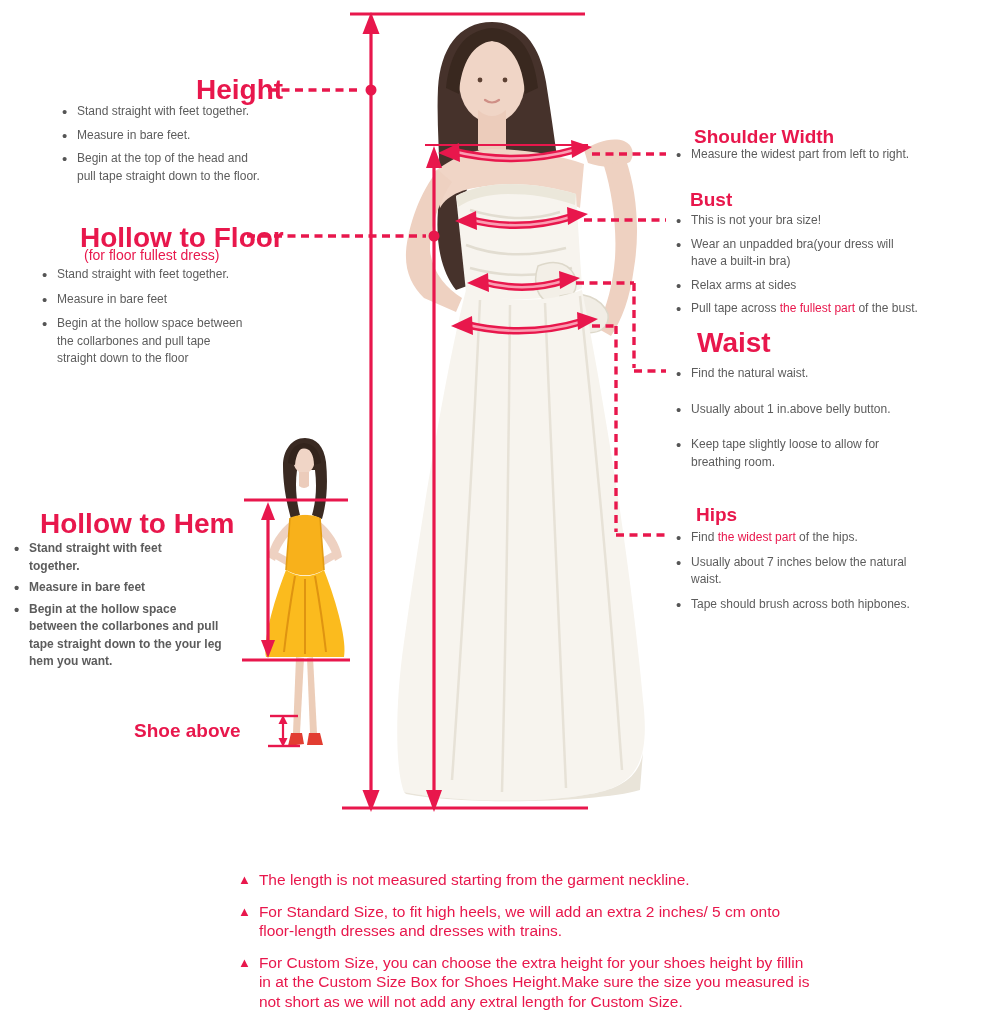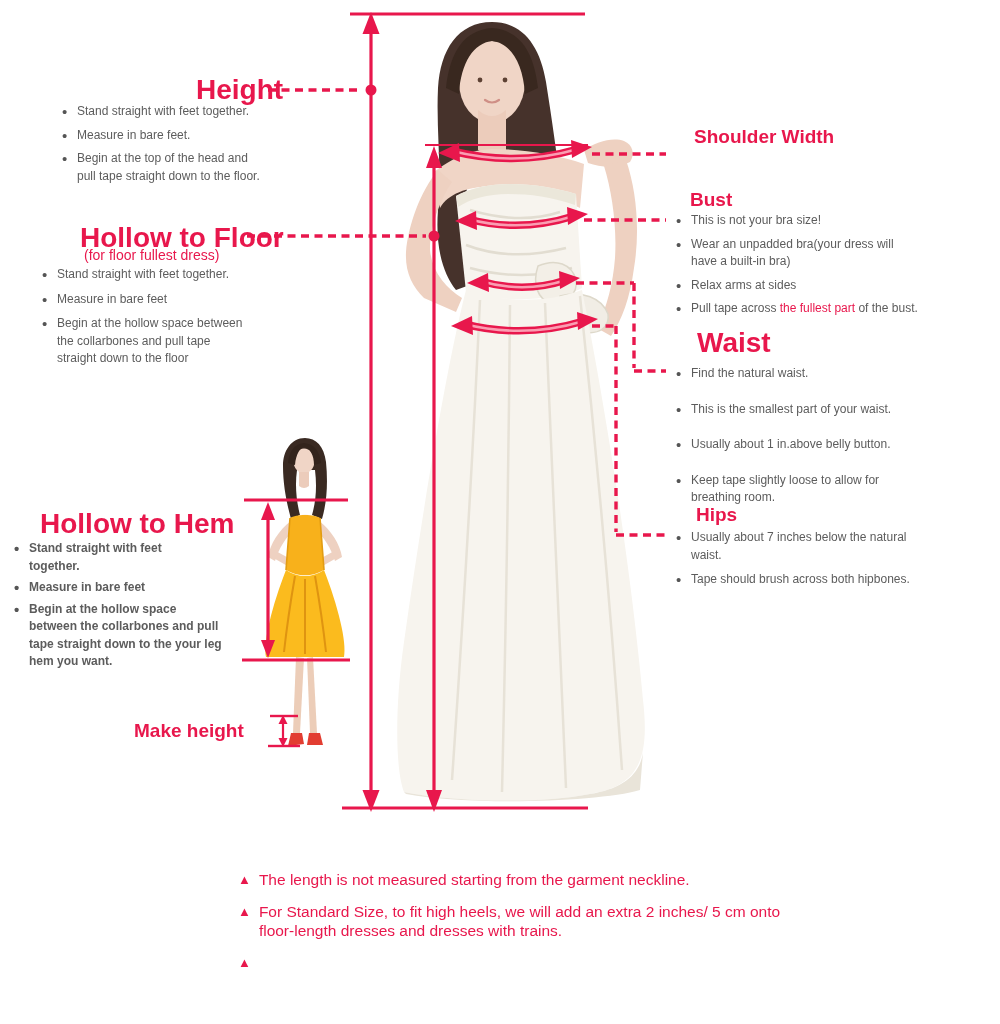--- a/index.html
+++ b/index.html
@@ -182,67 +182,73 @@
   <div class="abs sub" style="left:84px;top:247px;">(for floor fullest dress)</div>
   <div class="abs blist" style="left:40px;top:266px;width:300px;gap:7px;">
     <div class="bullet"><span class="btext">Stand straight with feet together.</span></div>
     <div class="bullet"><span class="btext">Measure in bare feet</span></div>
     <div class="bullet"><span class="btext">Begin at the hollow space between
 the collarbones and pull tape
 straight down to the floor</span></div>
   </div>
 
   <div class="abs title t19" style="left:694px;top:126px;">Shoulder Width</div>
+  <div class="abs blist" style="left:674px;top:146px;width:320px;">
+    <div class="bullet"><span class="btext">Measure the widest part from left to right.</span></div>
+  </div>
 
   <div class="abs title t19" style="left:690px;top:189px;text-align:right;">Bust</div>
   <div class="abs blist" style="left:674px;top:212px;width:320px;gap:6px;">
     <div class="bullet"><span class="btext">This is not your bra size!</span></div>
     <div class="bullet"><span class="btext">Wear an unpadded bra(your dress will
 have a built-in bra)</span></div>
     <div class="bullet"><span class="btext">Relax arms at sides</span></div>
     <div class="bullet"><span class="btext"><span>Pull tape across </span><span class="hl">the fullest part</span><span> of the bust.</span></span></div>
   </div>
 
   <div class="abs title t21" style="left:697px;top:327px;">Waist</div>
   <div class="abs blist" style="left:674px;top:365px;width:320px;gap:18px;">
     <div class="bullet"><span class="btext">Find the natural waist.</span></div>
-    <div class="bullet"><span class="btext">This is the smallest part of your waist.</span></div>
     <div class="bullet"><span class="btext">Usually about 1 in.above belly button.</span></div>
     <div class="bullet"><span class="btext">Keep tape slightly loose to allow for
 breathing room.</span></div>
   </div>
 
   <div class="abs title t19" style="left:696px;top:504px;">Hips</div>
   <div class="abs blist" style="left:674px;top:529px;width:322px;gap:7px;">
+    <div class="bullet"><span class="btext"><span>Find </span><span class="hl">the widest part</span><span> of the hips.</span></span></div>
     <div class="bullet"><span class="btext">Usually about 7 inches below the natural
 waist.</span></div>
     <div class="bullet"><span class="btext">Tape should brush across both hipbones.</span></div>
   </div>
 
   <div class="abs title t21" style="left:40px;top:508px;">Hollow to Hem</div>
   <div class="abs blist" style="left:12px;top:540px;width:250px;gap:4px;font-weight:bold;">
     <div class="bullet"><span class="btext">Stand straight with feet
 together.</span></div>
     <div class="bullet"><span class="btext">Measure in bare feet</span></div>
     <div class="bullet"><span class="btext">Begin at the hollow space
 between the collarbones and pull
 tape straight down to the your leg
 hem  you want.</span></div>
   </div>
 
-  <div class="abs title t19" style="left:134px;top:720px;">Make height</div>
+  <div class="abs title t19" style="left:134px;top:720px;">Shoe above</div>
 
   <div class="abs" style="left:238px;top:870px;width:620px;display:flex;flex-direction:column;gap:12px;">
     <div class="note">
       <span class="tri">▲</span>
       <span class="ntext">The length is not measured starting from the garment neckline.</span>
     </div>
     <div class="note">
       <span class="tri">▲</span>
       <span class="ntext">For Standard Size, to fit high heels, we will add an extra 2 inches/ 5  cm onto
 floor-length dresses and dresses with trains.</span>
     </div>
     <div class="note">
       <span class="tri">▲</span>
+      <span class="ntext">For Custom Size, you can choose the extra height for your shoes height by fillin
+in at the Custom Size Box for Shoes Height.Make sure the size you measured is
+not short as we will not add any extral length for Custom Size.</span>
     </div>
   </div>
 
 </div>
 
 </body></html>

